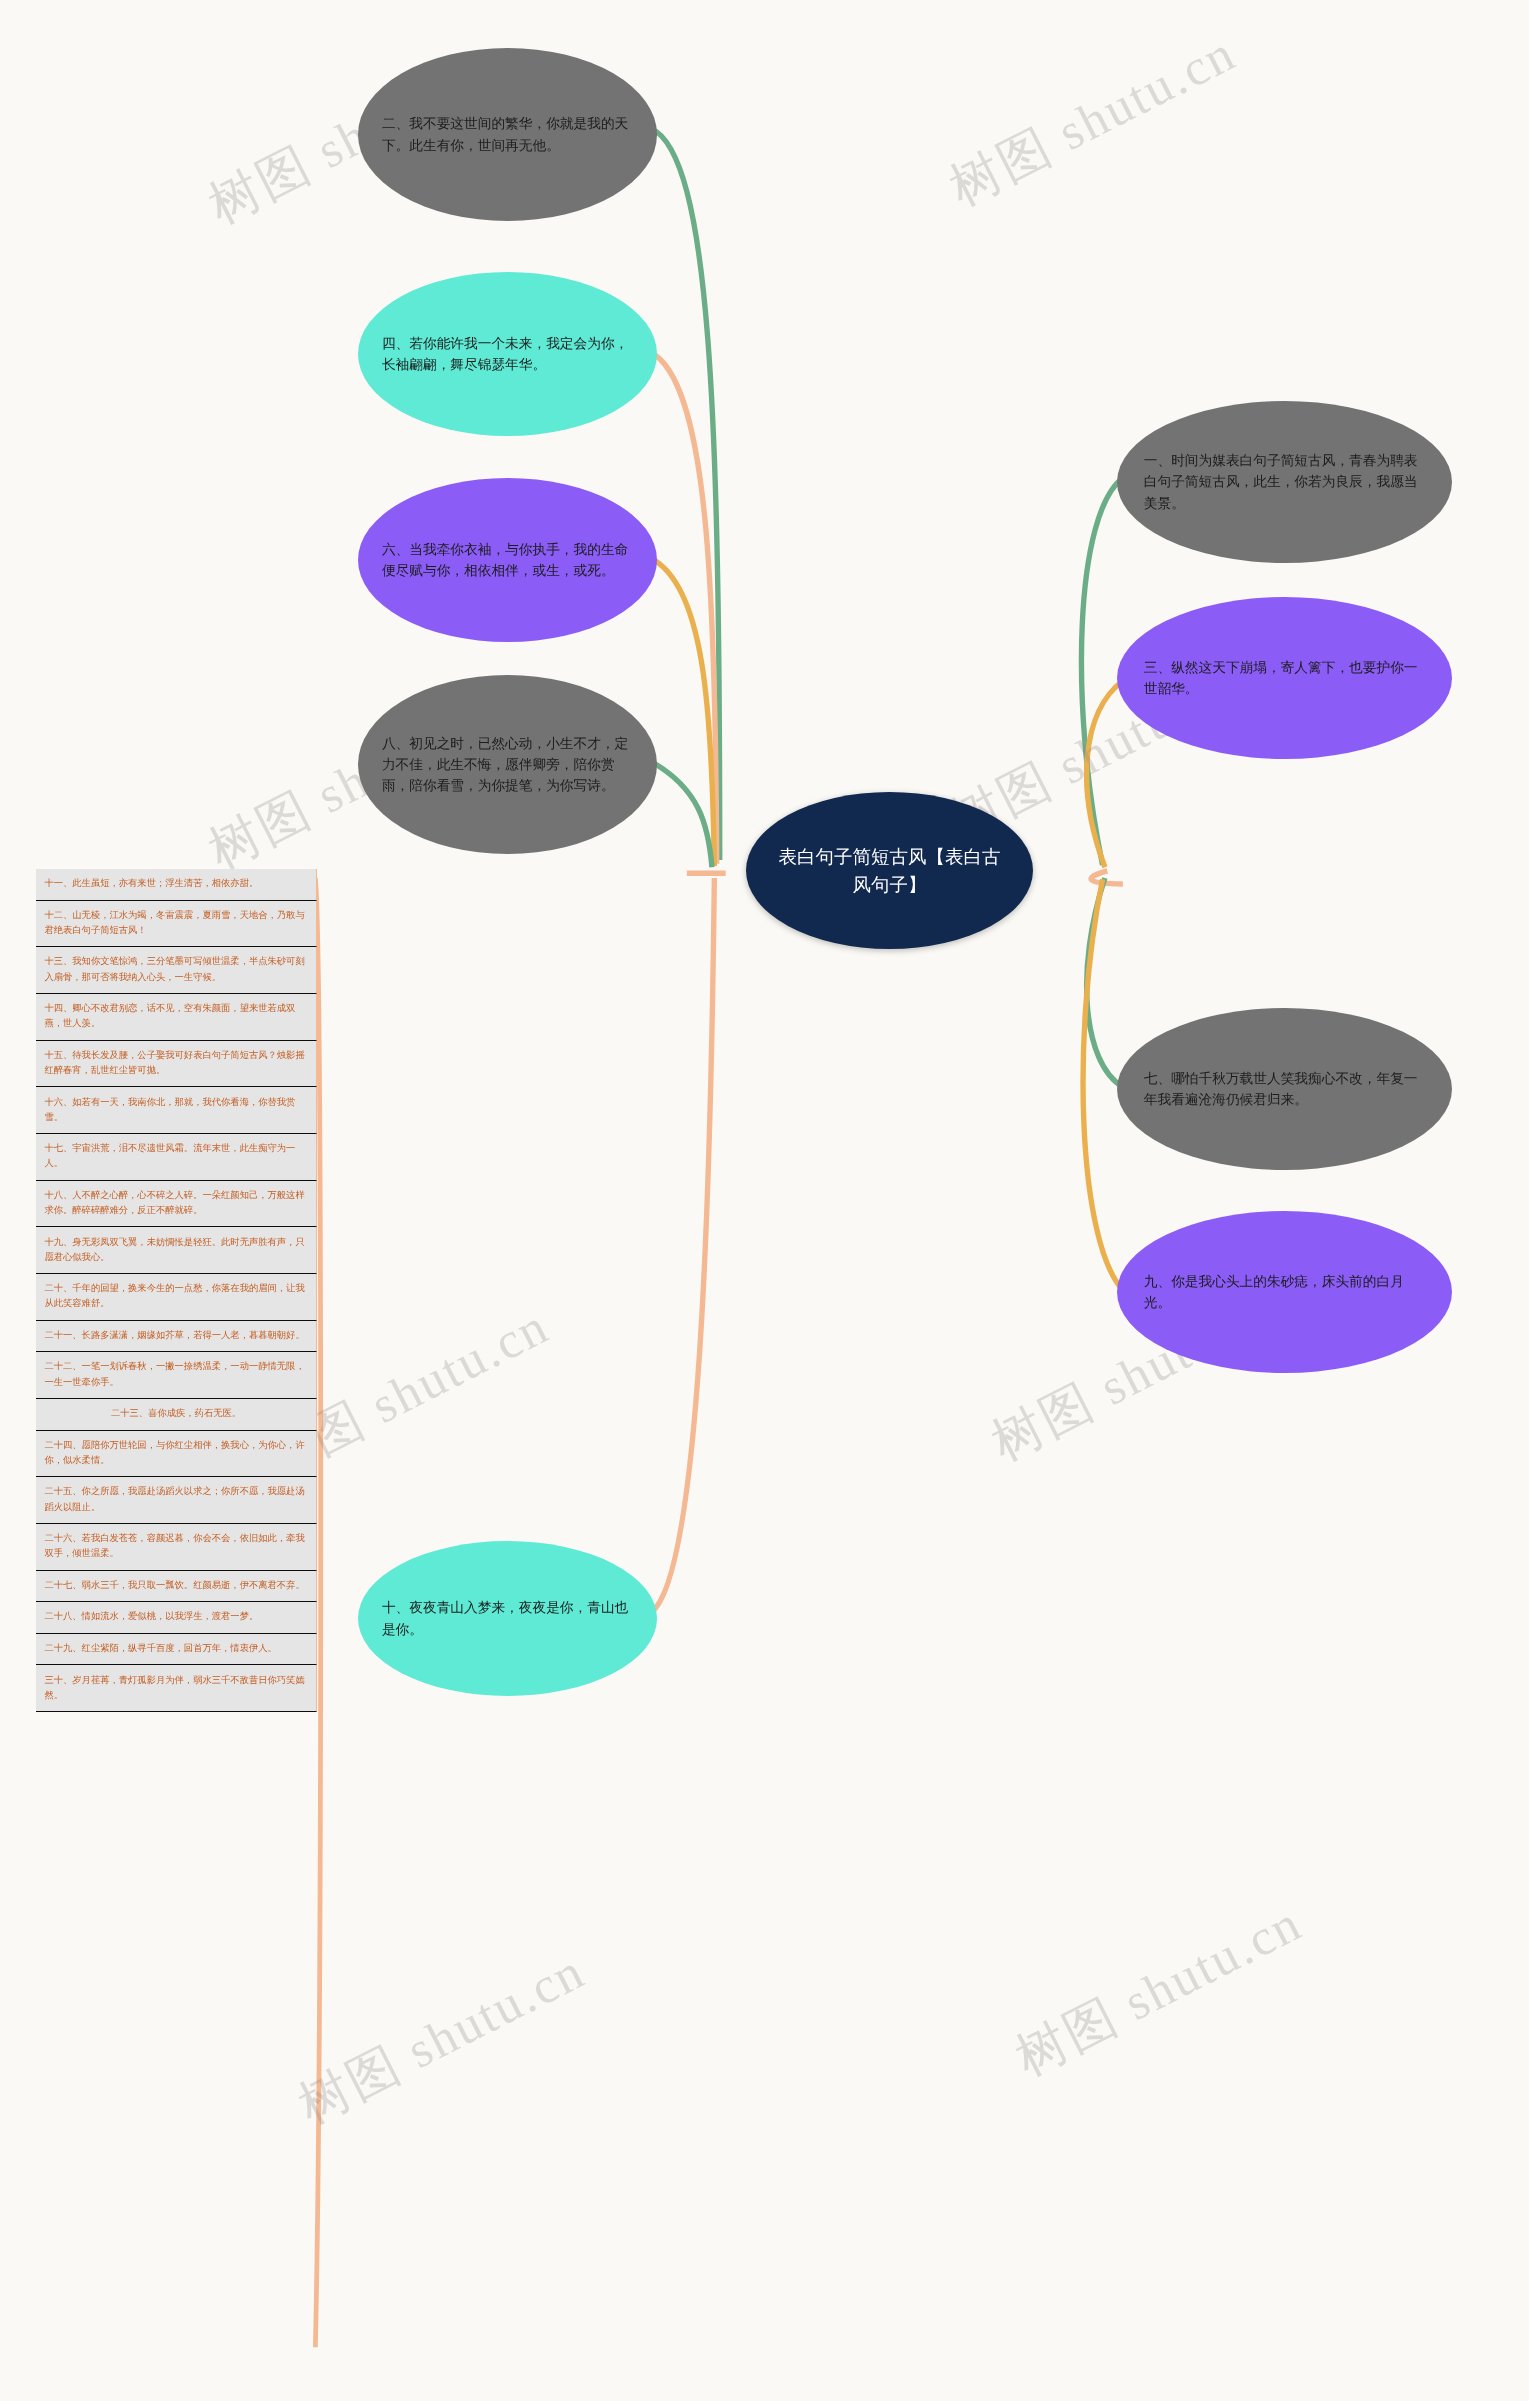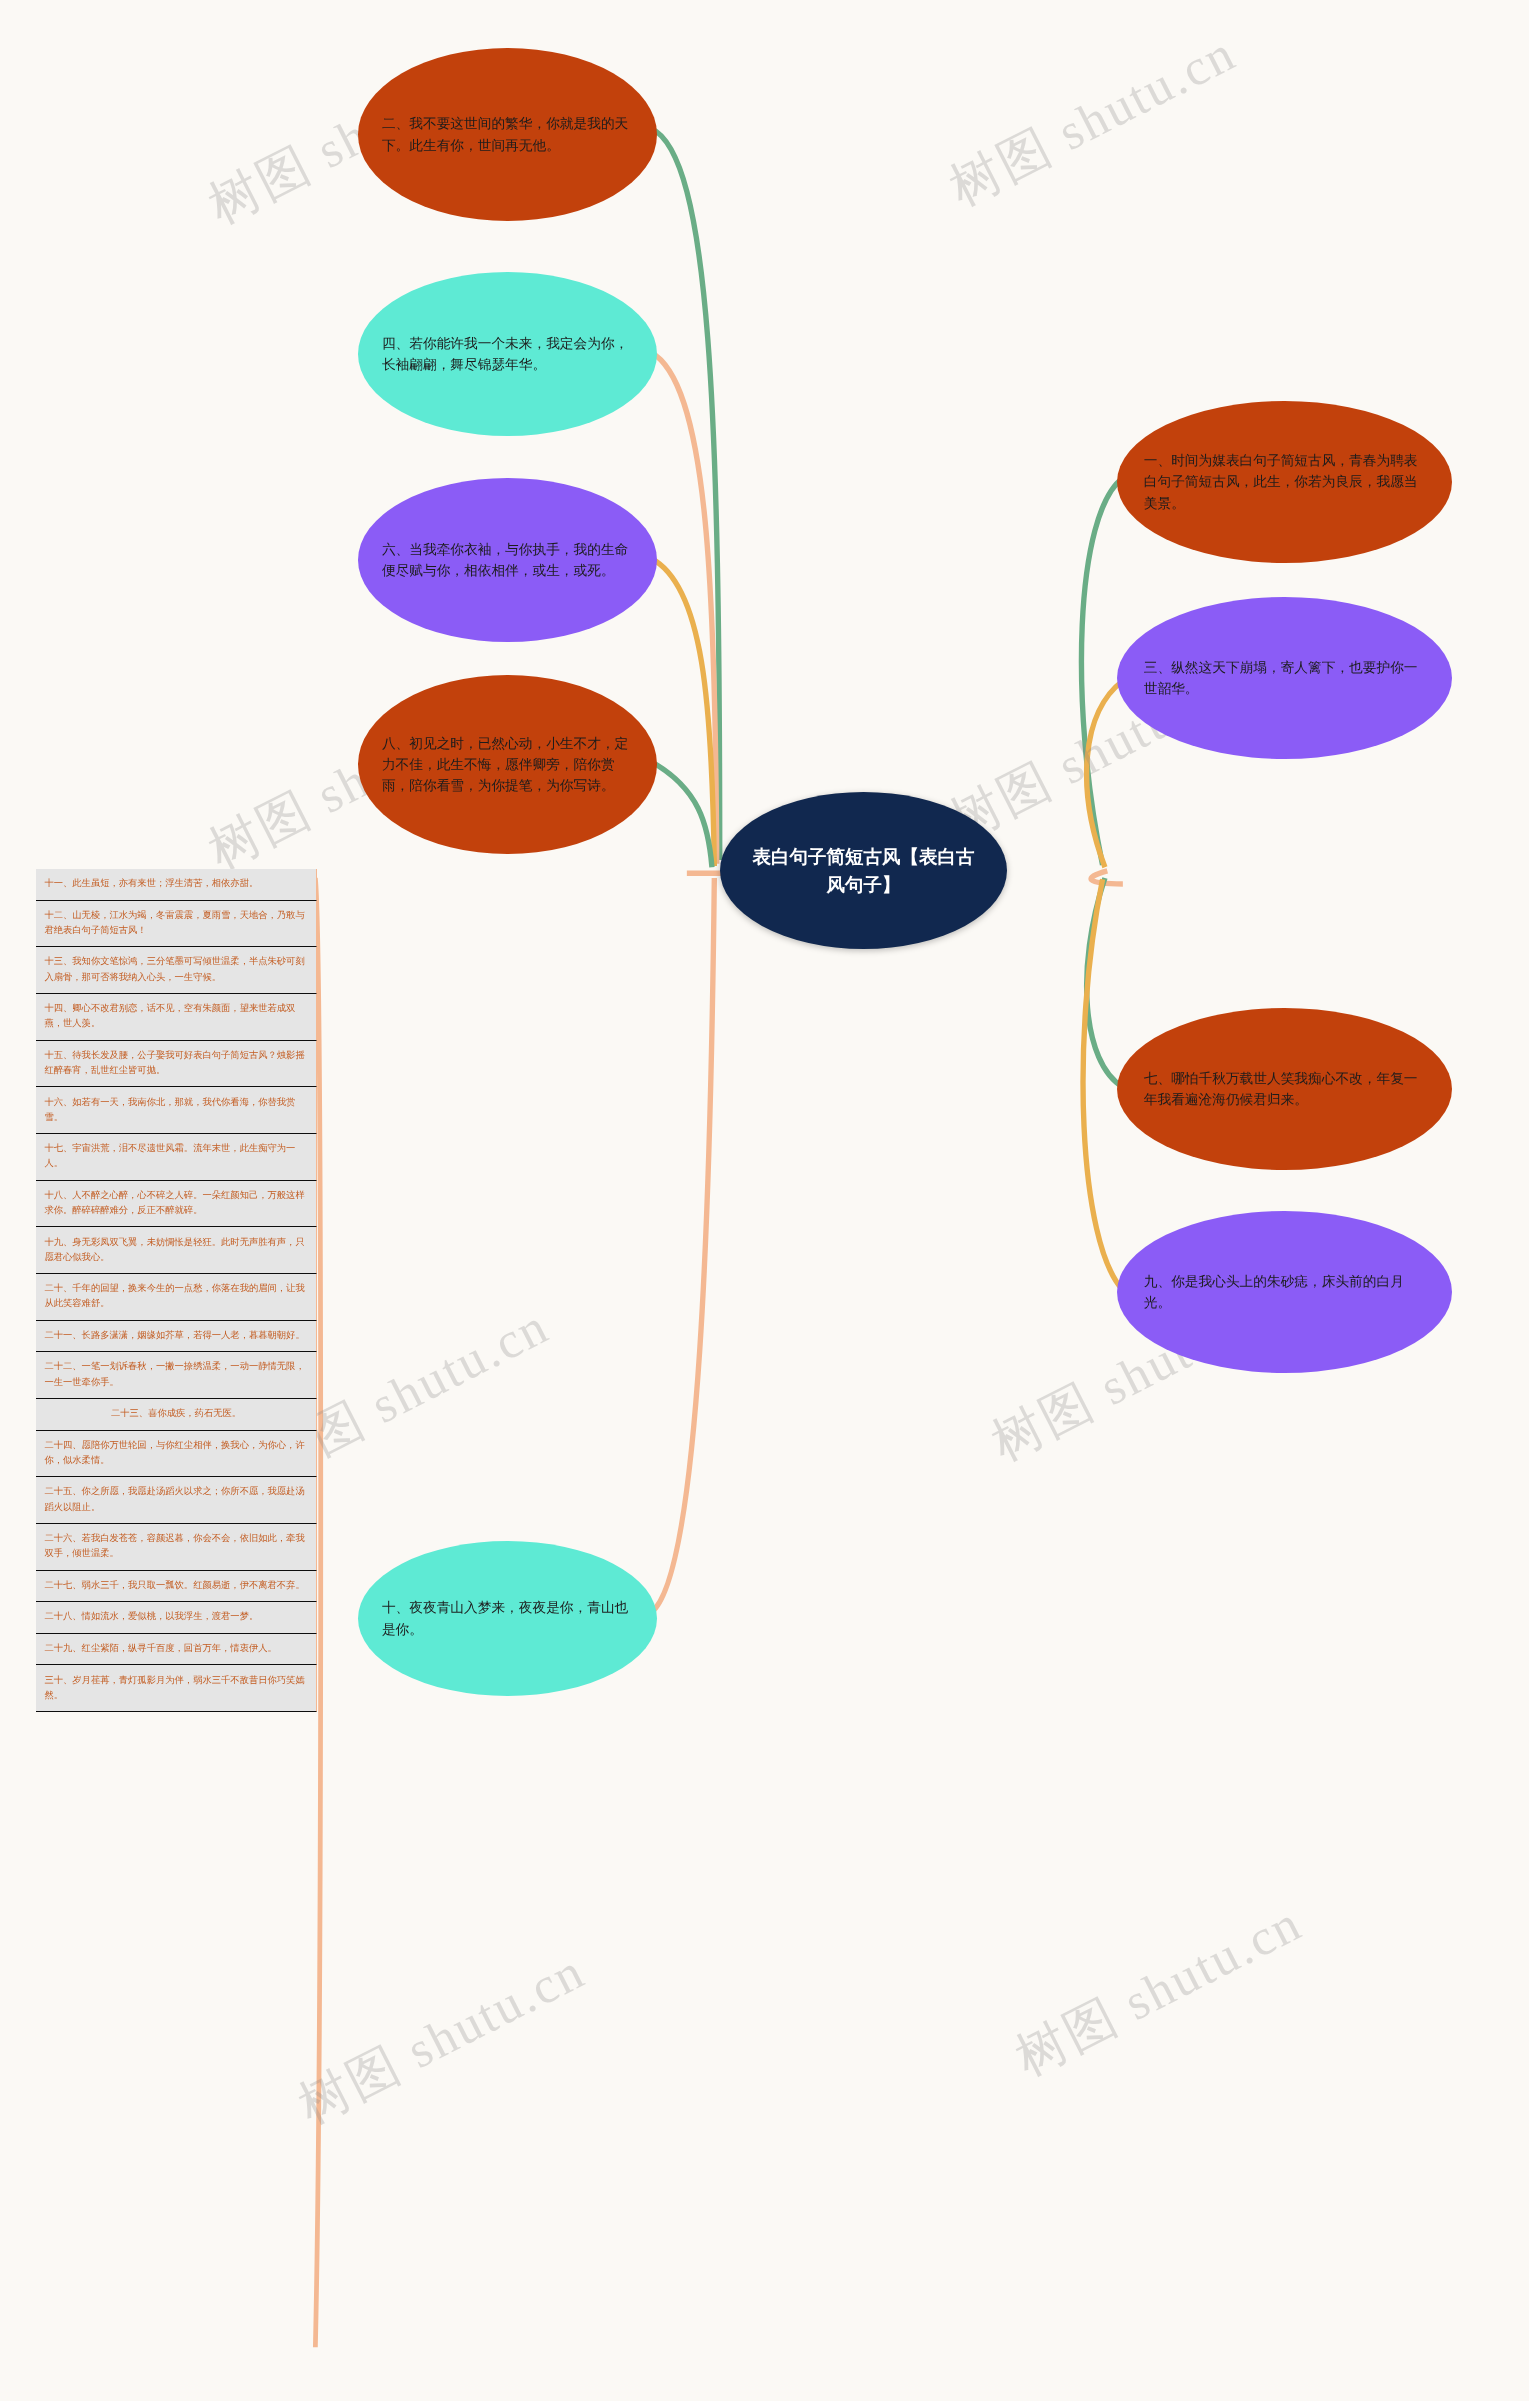--- a/index.html
+++ b/index.html
@@ -26,21 +26,21 @@
     border-radius:50%;
     box-sizing:border-box;
     text-align:left;
   }
   .node .txt{
     display:block;width:84%;
     color:#1c1c1c;
     line-height:1.55;
     word-break:break-all;
   }
-  .green{background:#c2410c;}
+  .green{background:#737373;}
   .salmon{background:#5eead4;}
   .amber{background:#8b5cf6;}
   .center-node{
     background:#11284f;
     box-shadow:0 1.8px 6px rgba(0,0,0,.25);
   }
   .center-node .txt{
     color:#ffffff;text-align:center;width:78%;
     font-size:18.5px;line-height:1.5;
   }
@@ -124,21 +124,21 @@
 
 
   <div class="node green" style="left:1117px;top:1008px;width:335px;height:162px;">
     <span class="txt" style="font-size:13.7px;">七、哪怕千秋万载世人笑我痴心不改，年复一年我看遍沧海仍候君归来。</span>
   </div>
 
   <div class="node amber" style="left:1117px;top:1211px;width:335px;height:162px;">
     <span class="txt" style="font-size:13.7px;">九、你是我心头上的朱砂痣，床头前的白月光。</span>
   </div>
 
-  <div class="node center-node" style="left:720px;top:792px;width:287px;height:157px;font-weight:bold;">
+  <div class="node center-node" style="left:746px;top:792px;width:287px;height:157px;">
     <span class="txt">表白句子简短古风【表白古风句子】</span>
   </div>
 
   <div id="list">
       <div class="li">十一、此生虽短，亦有来世；浮生清苦，相依亦甜。</div>
       <div class="li">十二、山无棱，江水为竭，冬雷震震，夏雨雪，天地合，乃敢与君绝表白句子简短古风！</div>
       <div class="li">十三、我知你文笔惊鸿，三分笔墨可写倾世温柔，半点朱砂可刻入扇骨，那可否将我纳入心头，一生守候。</div>
       <div class="li">十四、卿心不改君别恋，话不见，空有朱颜面，望来世若成双燕，世人羡。</div>
       <div class="li">十五、待我长发及腰，公子娶我可好表白句子简短古风？烛影摇红醉春宵，乱世红尘皆可抛。</div>
       <div class="li">十六、如若有一天，我南你北，那就，我代你看海，你替我赏雪。</div>

